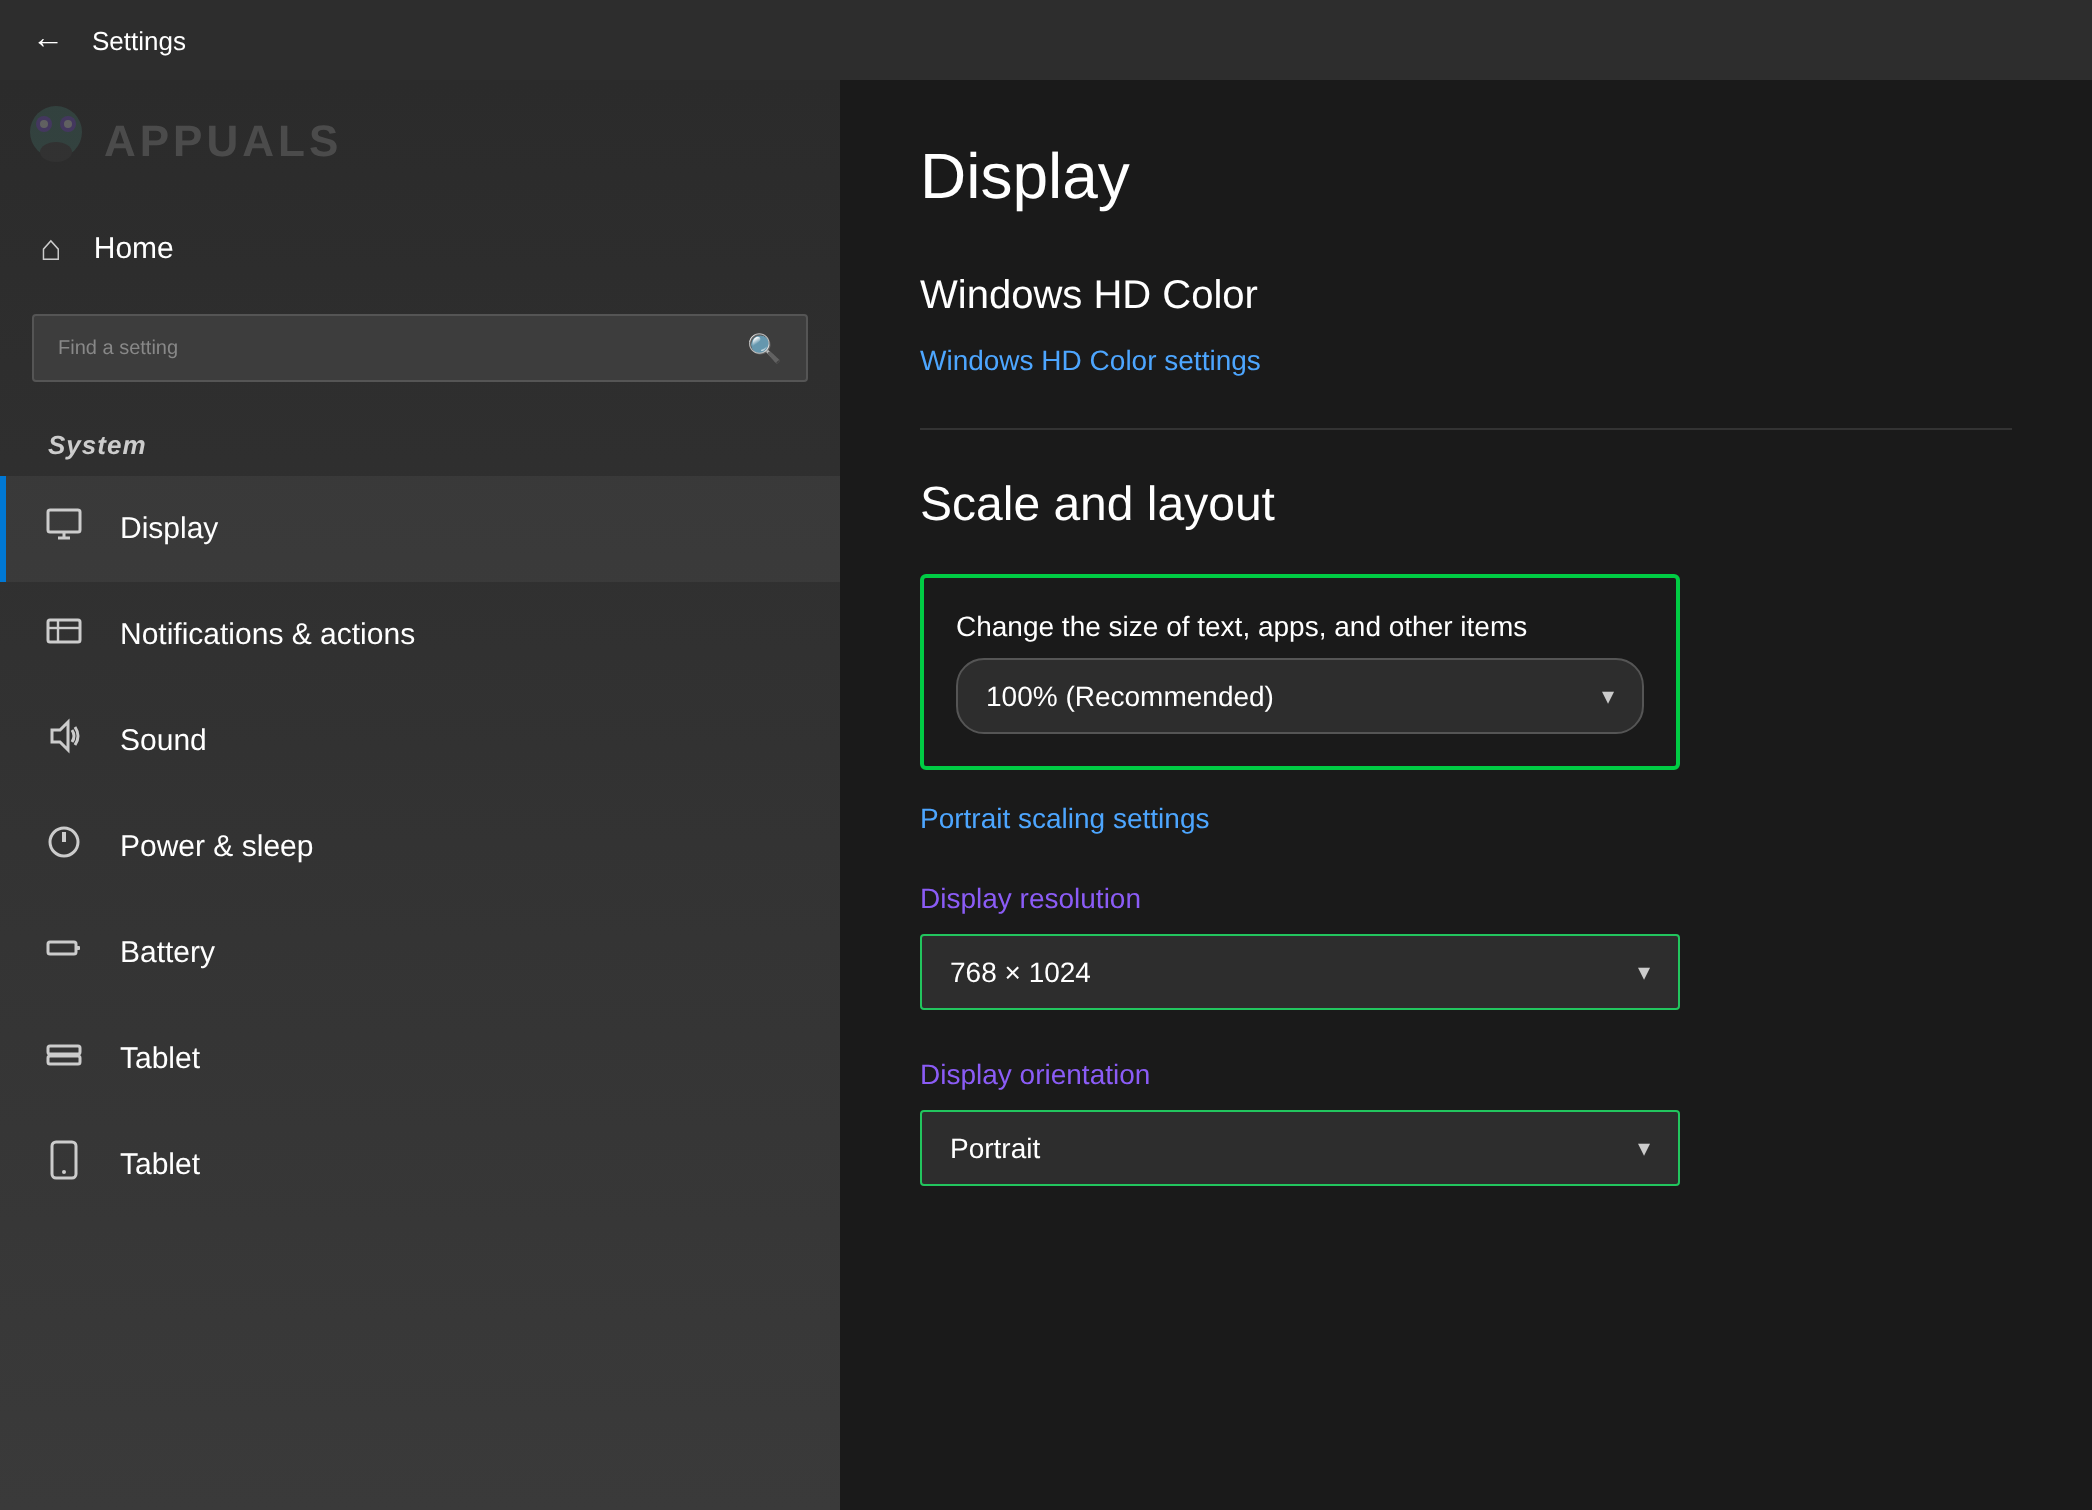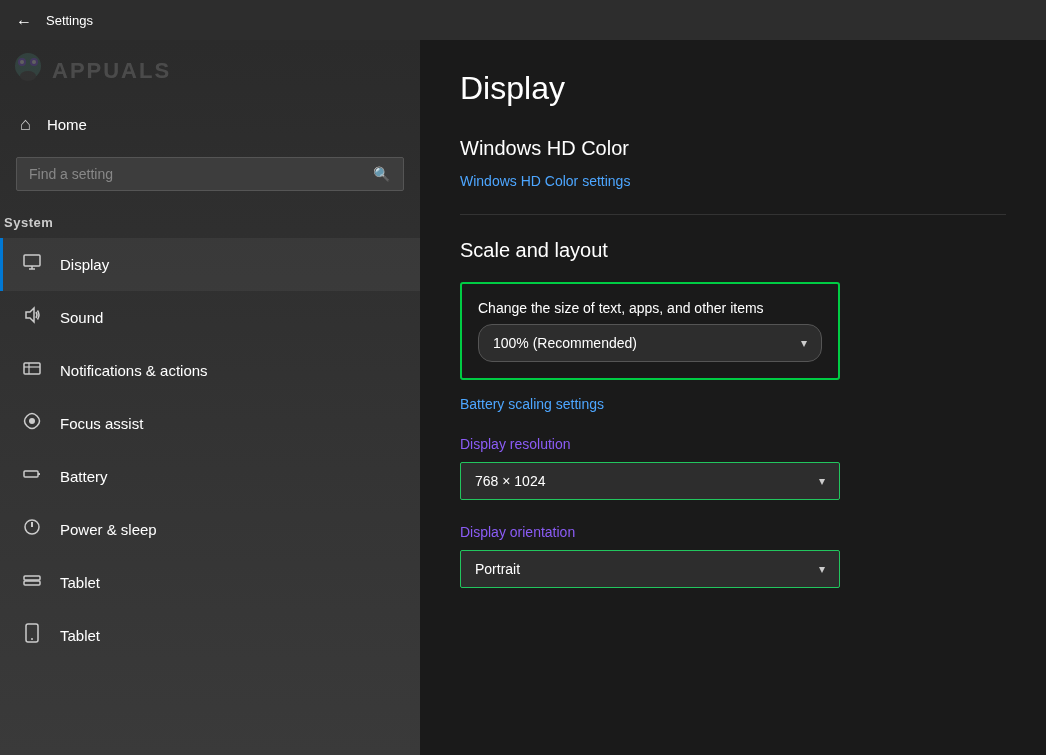--- a/index.html
+++ b/index.html
@@ -98,42 +98,43 @@
       align-items: center;
       padding: 8px 12px;
       gap: 8px;
     }
 
     .search-input {
       background: transparent;
       border: none;
       outline: none;
       color: #86efac;
-      font-size: 14px;
+      font-size: 10px;
       flex: 1;
       font-family: 'Segoe UI', sans-serif;
     }
 
     .search-input::placeholder {
       color: #888888;
     }
 
     .search-icon-btn {
       color: #888888;
       font-size: 14px;
       cursor: pointer;
     }
 
     
     .system-label {
-      padding: 8px 20px 8px 4px;
+      padding: 8px 20px 8px 24px;
       font-size: 13px;
       color: #cccccc;
       font-weight: 600;
       letter-spacing: 0.5px;
+      font-style: italic;
     }
 
     
     .nav-item {
       display: flex;
       align-items: center;
       gap: 16px;
       padding: 14px 20px;
       cursor: pointer;
       position: relative;
@@ -201,21 +202,21 @@
       text-decoration: none;
     }
 
     .divider {
       height: 1px;
       background-color: #333333;
       margin: 24px 0;
     }
 
     .scale-section-title {
-      font-size: 20px;
+      font-size: 24px;
       font-weight: 400;
       color: #ffffff;
       margin-bottom: 20px;
     }
 
     
     .scale-group {
       border: 2px solid #00cc44;
       border-radius: 3px;
       padding: 16px;
@@ -316,54 +317,47 @@
         <div class="nav-item active">
           <span class="nav-icon"><svg width="20" height="20" viewBox="0 0 20 20" fill="none">
               <rect x="2" y="3" width="16" height="11" rx="1" stroke="#ccc" stroke-width="1.5"></rect>
               <line x1="7" y1="17" x2="13" y2="17" stroke="#ccc" stroke-width="1.5"></line>
               <line x1="10" y1="14" x2="10" y2="17" stroke="#ccc" stroke-width="1.5"></line>
             </svg></span>
           <span class="nav-label">Display</span>
         </div>
         <div class="nav-item">
           <span class="nav-icon"><svg width="20" height="20" viewBox="0 0 20 20" fill="none">
+              <rect x="2" y="5" width="16" height="11" rx="1" stroke="#ccc" stroke-width="1.5"></rect>
+              <line x1="2" y1="9" x2="18" y2="9" stroke="#ccc" stroke-width="1.2"></line>
+              <line x1="7" y1="5" x2="7" y2="16" stroke="#ccc" stroke-width="1.2"></line>
+            </svg></span>
+          <span class="nav-label">Notifications &amp; actions</span>
+        </div>
+        <div class="nav-item">
+          <span class="nav-icon"><svg width="20" height="20" viewBox="0 0 20 20" fill="none">
               <polygon points="4,7 8,7 12,3 12,17 8,13 4,13" stroke="#ccc" stroke-width="1.5" fill="none"></polygon>
               <path d="M14 7 Q16 10 14 13" stroke="#ccc" stroke-width="1.5" fill="none"></path>
               <path d="M15.5 5.5 Q18.5 10 15.5 14.5" stroke="#ccc" stroke-width="1.5" fill="none"></path>
             </svg></span>
           <span class="nav-label">Sound</span>
         </div>
         <div class="nav-item">
           <span class="nav-icon"><svg width="20" height="20" viewBox="0 0 20 20" fill="none">
-              <rect x="2" y="5" width="16" height="11" rx="1" stroke="#ccc" stroke-width="1.5"></rect>
-              <line x1="2" y1="9" x2="18" y2="9" stroke="#ccc" stroke-width="1.2"></line>
-              <line x1="7" y1="5" x2="7" y2="16" stroke="#ccc" stroke-width="1.2"></line>
-            </svg></span>
-          <span class="nav-label">Notifications &amp; actions</span>
-        </div>
-        <div class="nav-item">
-          <span class="nav-icon"><svg width="20" height="20" viewBox="0 0 20 20" fill="none">
-              <path d="M15 5 Q20 10 15 15 Q10 20 5 15 Q0 10 5 5 Q10 0 15 5Z" stroke="#ccc" stroke-width="1.5" fill="none"></path>
-              <circle cx="10" cy="10" r="3" fill="#ccc"></circle>
-            </svg></span>
-          <span class="nav-label">Focus assist</span>
+              <circle cx="10" cy="10" r="7" stroke="#ccc" stroke-width="1.5"></circle>
+              <path d="M10 5 L10 10" stroke="#ccc" stroke-width="2"></path>
+            </svg></span>
+          <span class="nav-label">Power &amp; sleep</span>
         </div>
         <div class="nav-item">
           <span class="nav-icon"><svg width="20" height="20" viewBox="0 0 20 20" fill="none">
               <rect x="2" y="7" width="14" height="6" rx="1" stroke="#ccc" stroke-width="1.5"></rect>
               <rect x="16" y="9" width="2" height="2" rx="0.5" fill="#ccc"></rect>
             </svg></span>
           <span class="nav-label">Battery</span>
-        </div>
-        <div class="nav-item">
-          <span class="nav-icon"><svg width="20" height="20" viewBox="0 0 20 20" fill="none">
-              <circle cx="10" cy="10" r="7" stroke="#ccc" stroke-width="1.5"></circle>
-              <path d="M10 5 L10 10" stroke="#ccc" stroke-width="2"></path>
-            </svg></span>
-          <span class="nav-label">Power &amp; sleep</span>
         </div>
         <div class="nav-item">
           <span class="nav-icon"><svg width="20" height="20" viewBox="0 0 20 20" fill="none">
               <rect x="2" y="6" width="16" height="4" rx="1" stroke="#ccc" stroke-width="1.5"></rect>
               <rect x="2" y="11" width="16" height="4" rx="1" stroke="#ccc" stroke-width="1.5"></rect>
             </svg></span>
           <span class="nav-label">Tablet</span>
         </div>
         <div class="nav-item">
           <span class="nav-icon"><svg width="20" height="20" viewBox="0 0 20 20" fill="none">
@@ -390,21 +384,21 @@
       <h2 class="scale-section-title">Scale and layout</h2>
 
       <div class="scale-group">
         <div class="scale-group-label">Change the size of text, apps, and other items</div>
         <div class="dropdown">
           <span>100% (Recommended)</span>
           <span class="dropdown-arrow">▾</span>
         </div>
       </div>
 
-      <a class="link-text" style="display:block; margin-bottom:24px;">Battery scaling settings</a>
+      <a class="link-text" style="display:block; margin-bottom:24px;">Portrait scaling settings</a>
 
       <div>
         <div class="field-label">Display resolution</div>
         <div class="dropdown-normal">
           <span>768 × 1024</span>
           <span class="dropdown-arrow">▾</span>
         </div>
       </div>
 
       <div>

